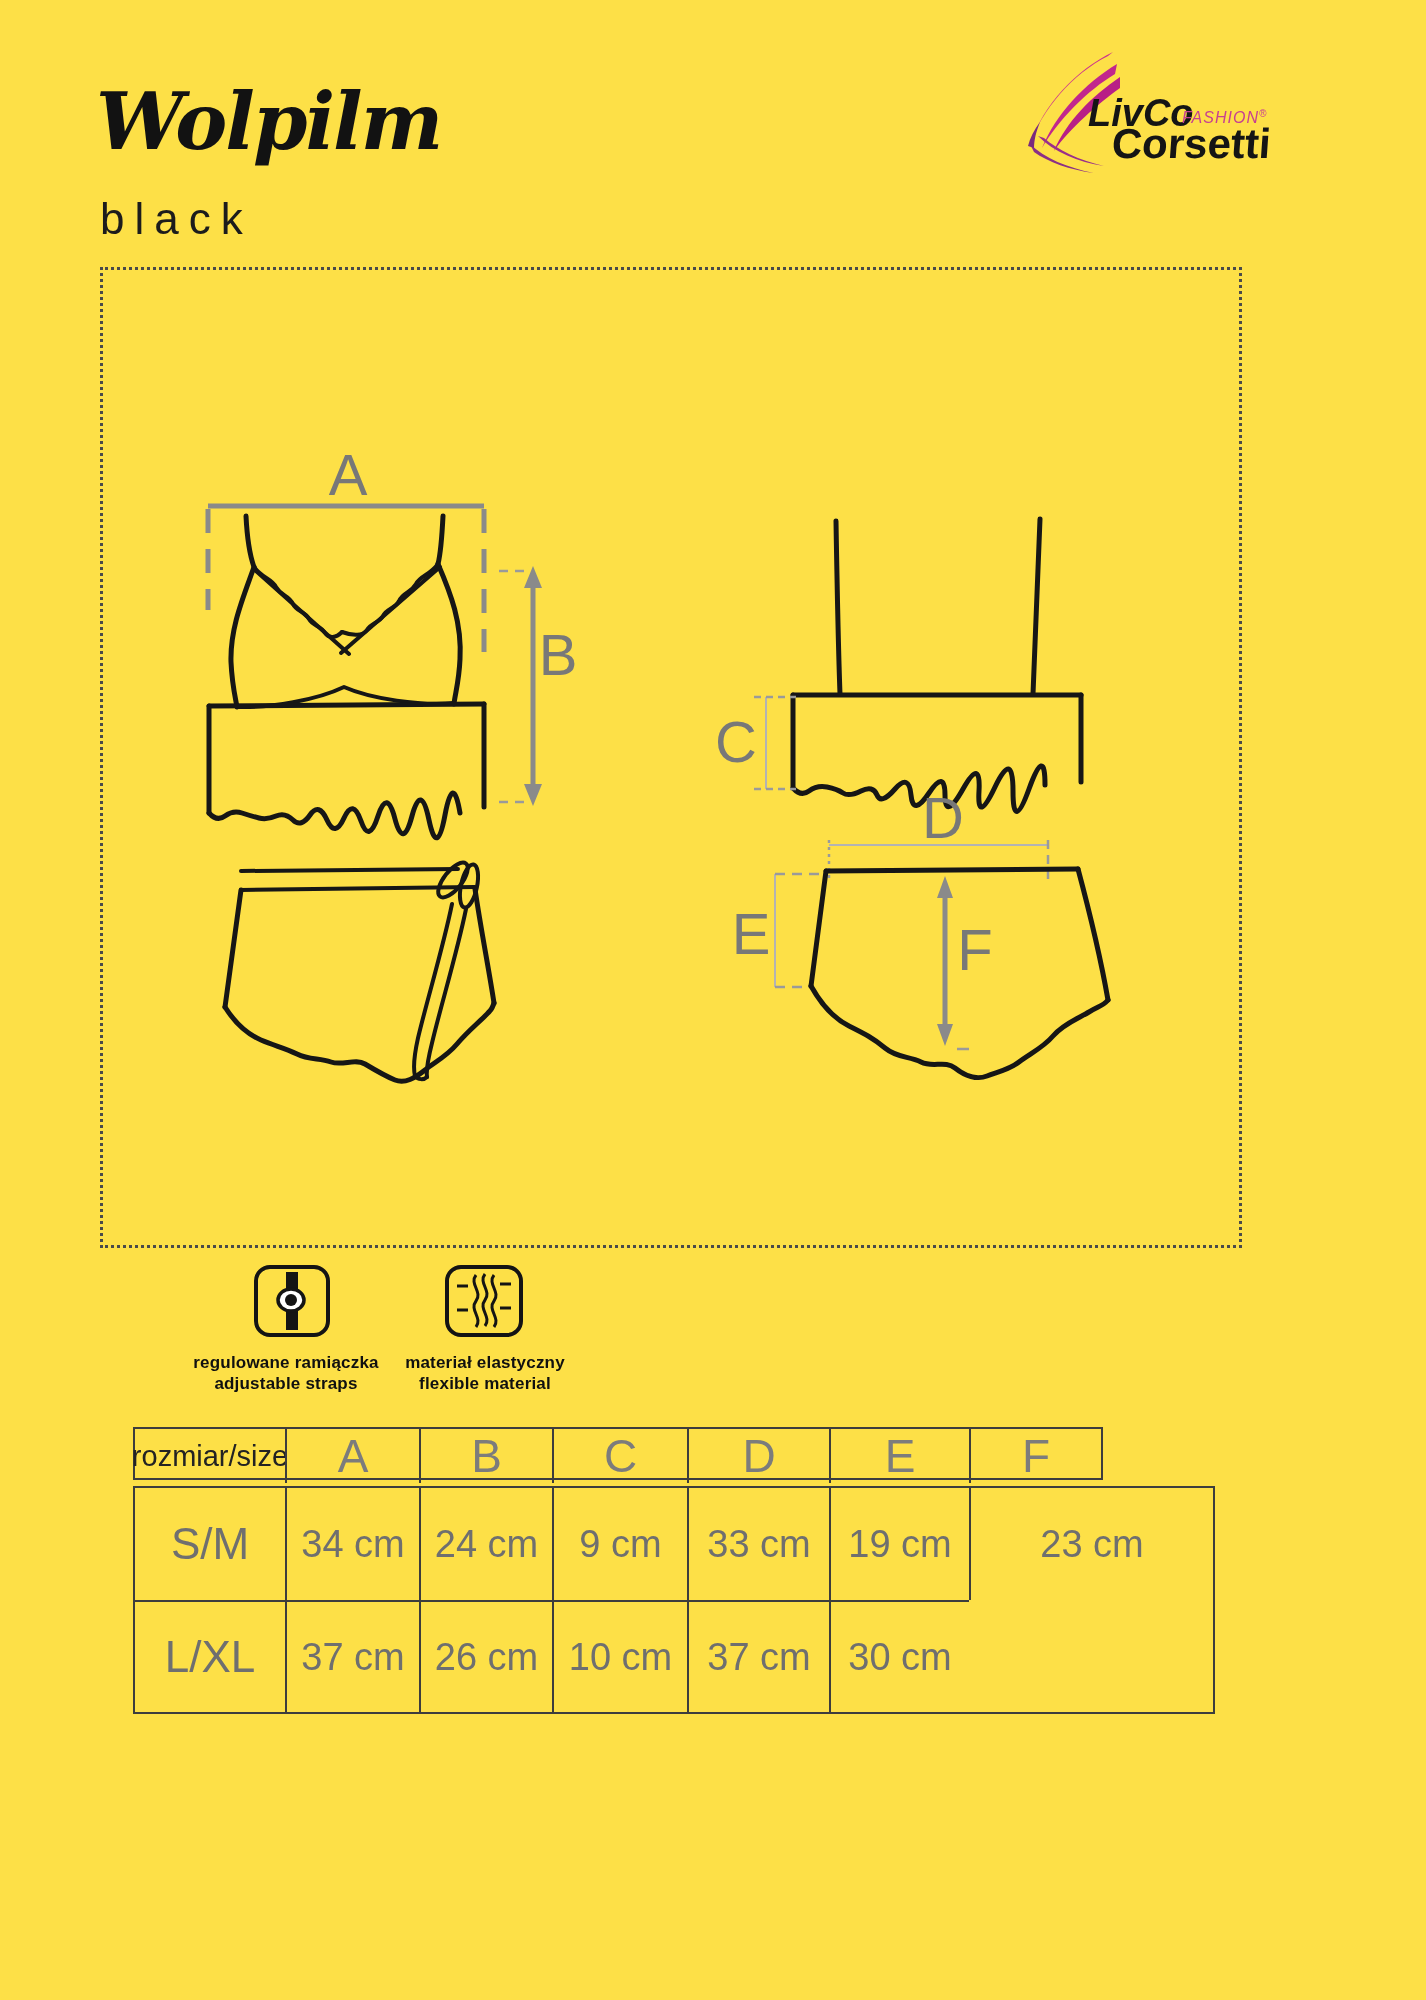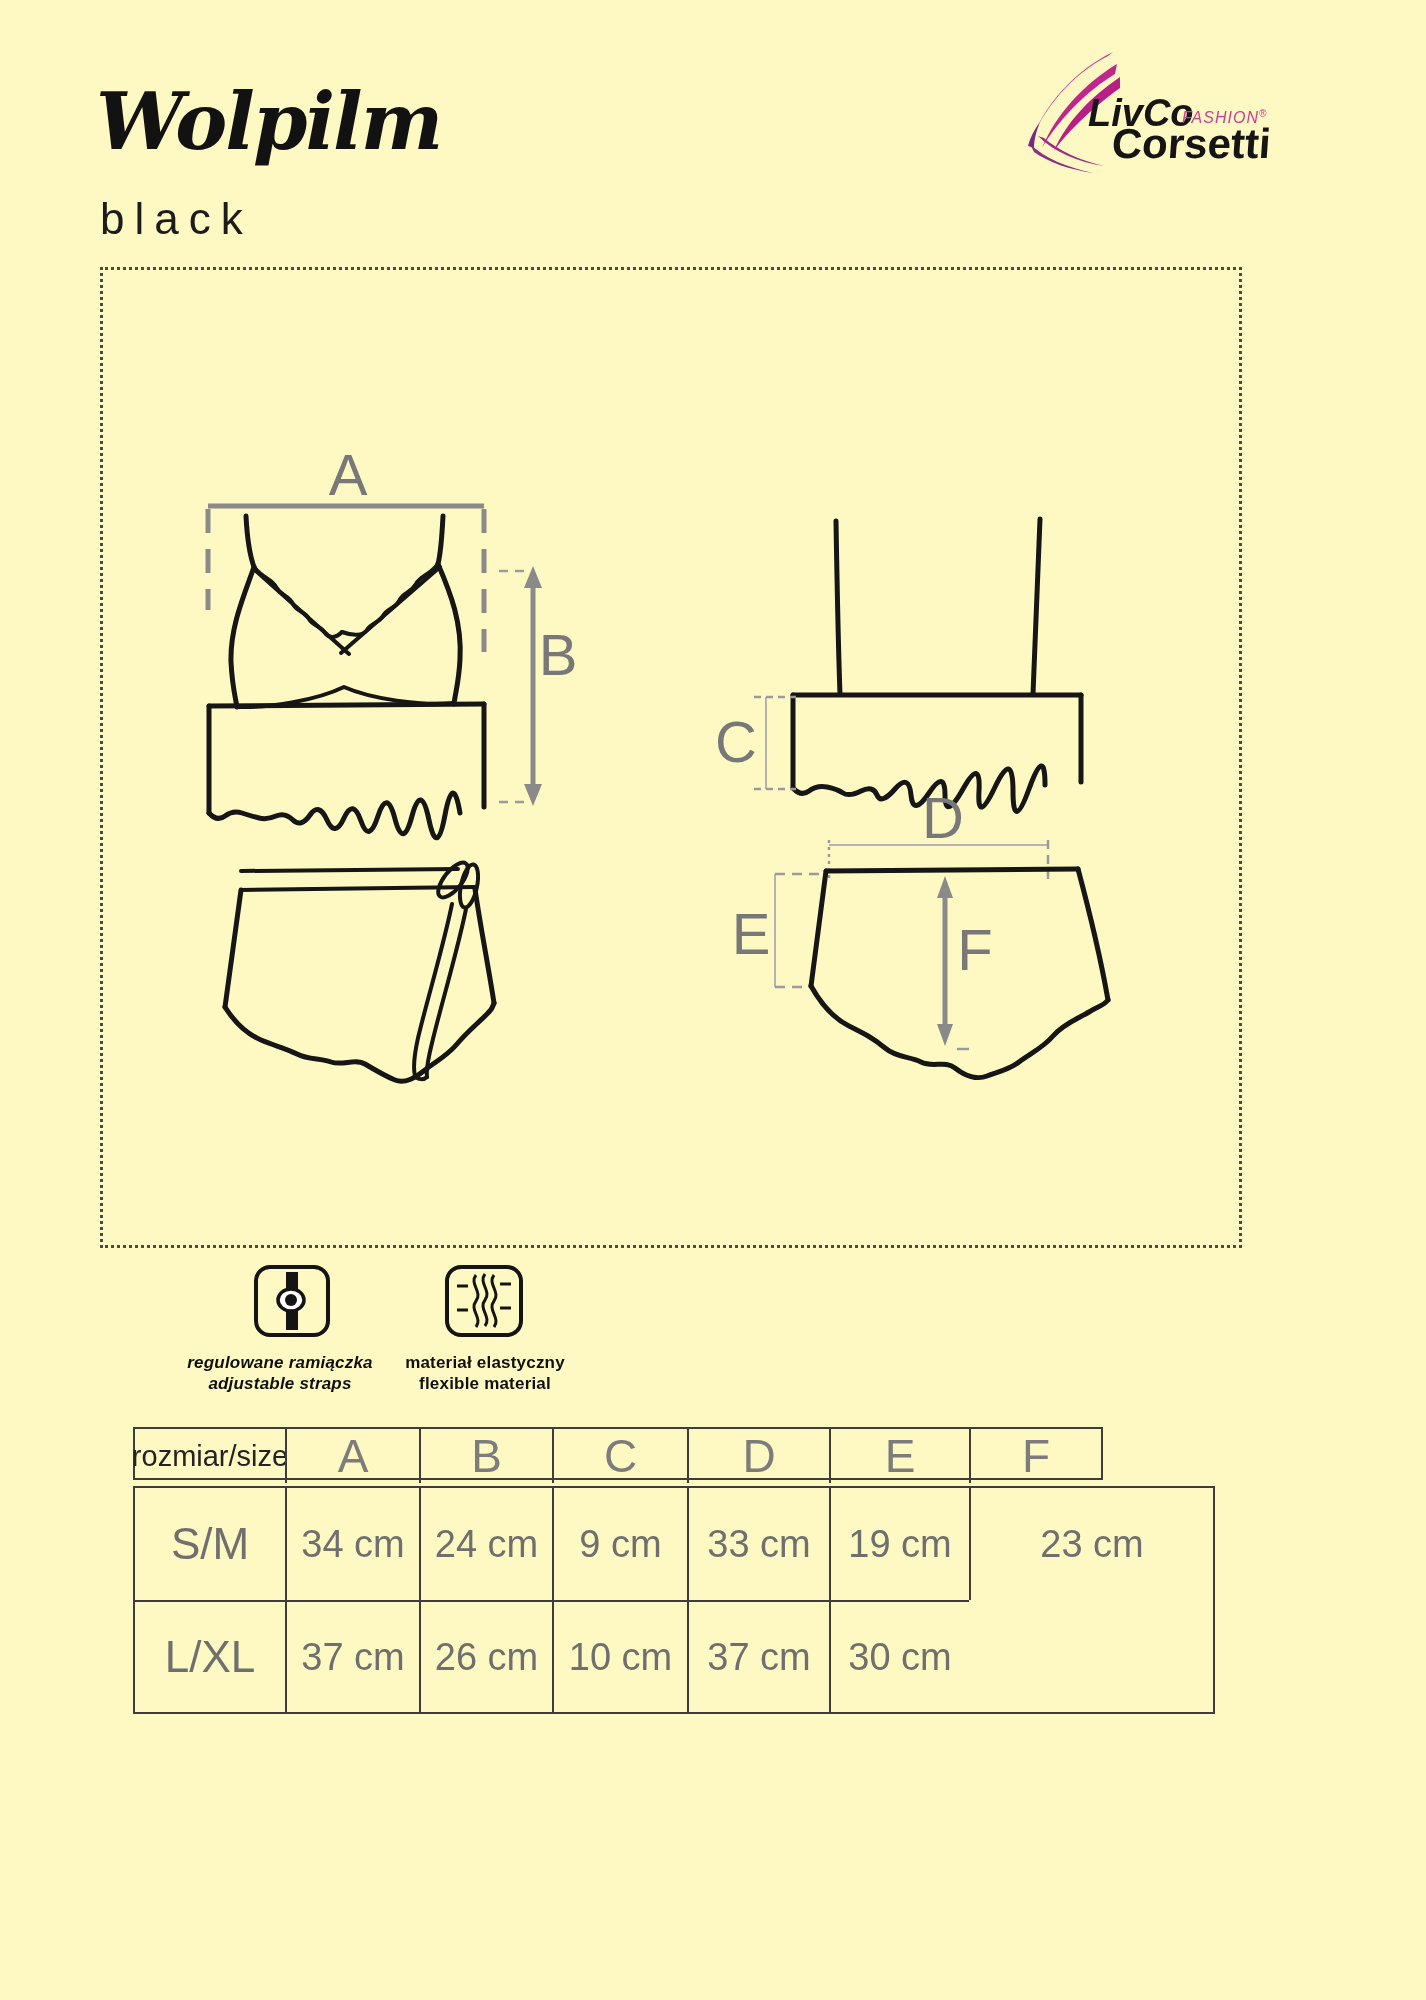--- a/index.html
+++ b/index.html
@@ -1,16 +1,16 @@
 <!DOCTYPE html>
 <html><head>
 <meta charset="utf-8">
 <style>
   html,body{margin:0;padding:0;background:#ffffff;}
-  .page{position:relative;width:1426px;height:2000px;background:#fef9c3;
+  .page{position:relative;width:1426px;height:2000px;background:#fde047;
         font-family:"Liberation Sans",sans-serif;overflow:hidden;}
 
   
   .product-name{position:absolute;left:96px;top:76px;
     font-family:"DejaVu Serif",serif;font-style:italic;font-weight:600;
     font-size:78px;color:#121212;letter-spacing:-2px;}
   .product-color{position:absolute;left:100px;top:194px;
     font-size:44px;letter-spacing:10px;color:#1c1c1c;}
 
   .logo{position:absolute;left:1016px;top:50px;width:306px;height:132px;}
@@ -188,21 +188,21 @@
       </g>
     </svg>
   </div>
 
   <svg class="feature-icon" style="left:253px;top:1264px;" width="78" height="74" viewBox="0 0 78 74">
     <rect x="3" y="3" width="72" height="68" rx="14" fill="none" stroke="#141414" stroke-width="4"></rect>
     <rect x="33" y="8" width="12" height="58" fill="#141414"></rect>
     <ellipse cx="38" cy="36" rx="13" ry="11" fill="#ffffff" stroke="#141414" stroke-width="3.5"></ellipse>
     <circle cx="38" cy="36" r="6" fill="#141414"></circle>
   </svg>
-  <div class="feature-caption" style="left:146px;top:1352px;width:268px;font-style:italic;">
+  <div class="feature-caption" style="left:152px;top:1352px;width:268px;">
     <div>regulowane ramiączka</div>
     <div>adjustable straps</div>
   </div>
 
   <svg class="feature-icon" style="left:444px;top:1264px;" width="80" height="74" viewBox="0 0 80 74">
     <rect x="3" y="3" width="74" height="68" rx="14" fill="none" stroke="#141414" stroke-width="4"></rect>
     <path d="M32,11 c-7,9 7,17 0,26 c-7,9 7,17 0,26" fill="none" stroke="#141414" stroke-width="3"></path>
     <path d="M41,10 c-7,9 7,17 0,26 c-7,9 7,17 0,26" fill="none" stroke="#141414" stroke-width="3"></path>
     <path d="M50,11 c-7,9 7,17 0,26 c-7,9 7,17 0,26" fill="none" stroke="#141414" stroke-width="3"></path>
     <path d="M13,22 h11 M13,46 h11 M56,20 h11 M56,44 h11" stroke="#141414" stroke-width="3"></path>

